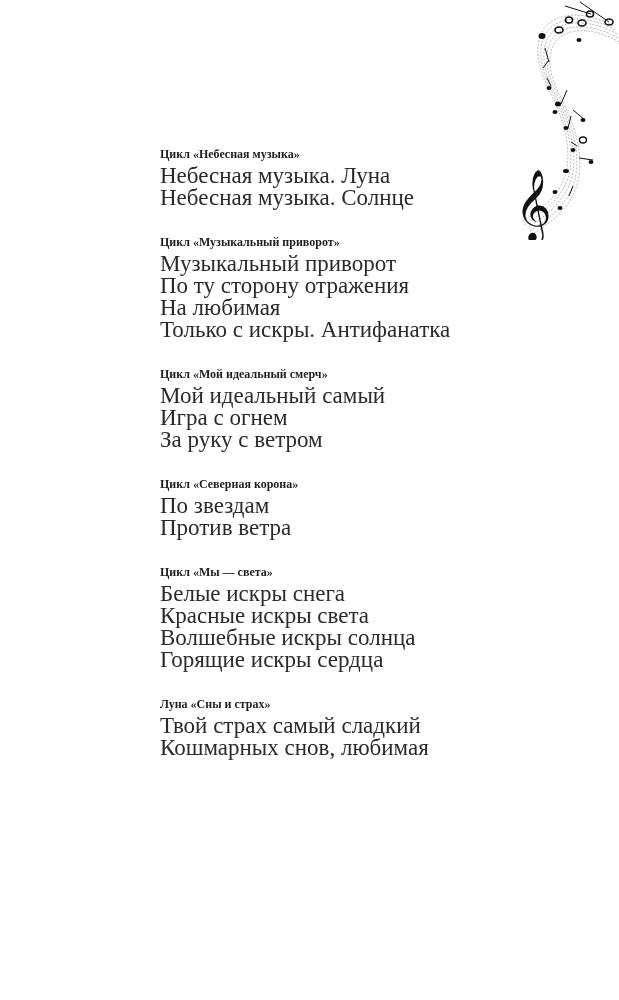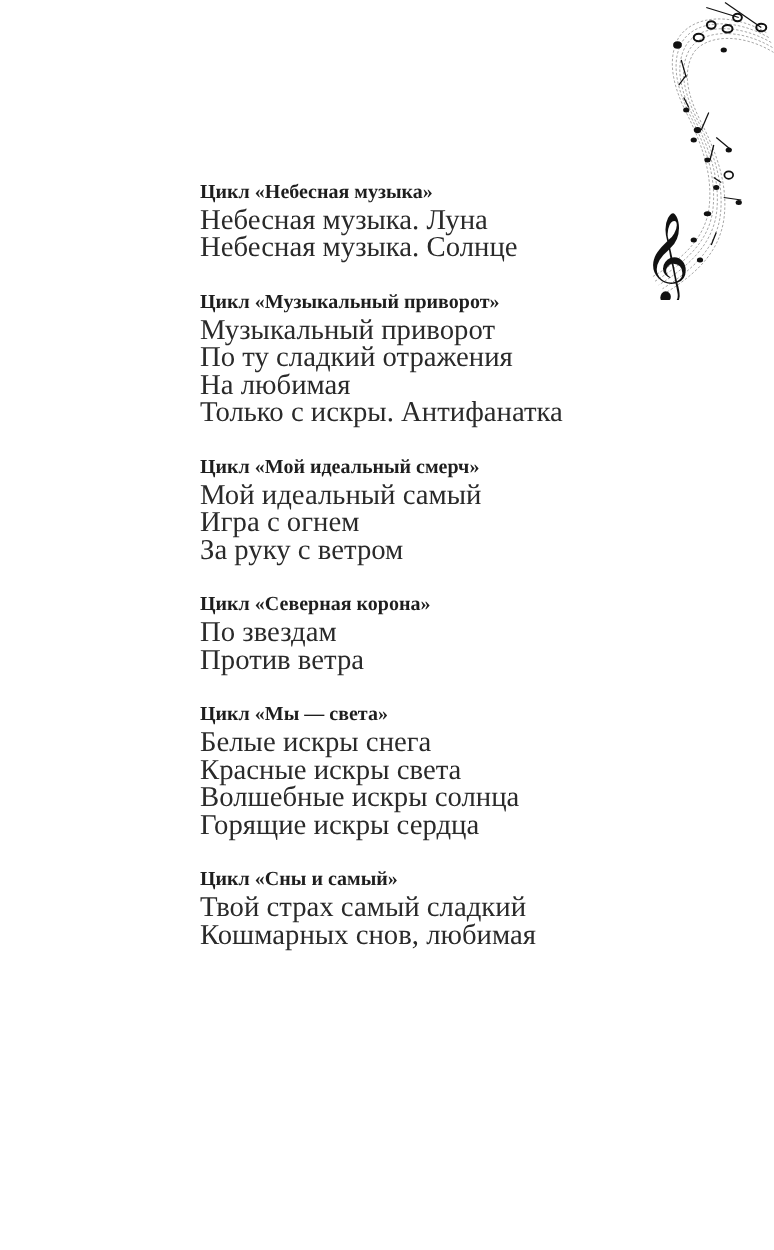--- a/index.html
+++ b/index.html
@@ -19,21 +19,21 @@
       position: absolute;
       left: 160px;
       top: 143px;
       width: 340px;
     }
     .cycle {
       margin-bottom: 22px;
     }
     .cycle-title {
       font-weight: bold;
-      font-size: 16px;
+      font-size: 12px;
       line-height: 22px;
       white-space: nowrap;
       color: #1e1e1e;
     }
     .cycle-item {
       font-size: 23px;
       line-height: 22px;
       white-space: nowrap;
       color: #2a2a2a;
     }
@@ -99,21 +99,21 @@
 
 <div class="page-content">
   <div class="cycle">
     <div class="cycle-title">Цикл «Небесная музыка»</div>
     <div class="cycle-item">Небесная музыка. Луна</div>
     <div class="cycle-item">Небесная музыка. Солнце</div>
   </div>
   <div class="cycle">
     <div class="cycle-title">Цикл «Музыкальный приворот»</div>
     <div class="cycle-item">Музыкальный приворот</div>
-    <div class="cycle-item">По ту сладкий отражения</div>
+    <div class="cycle-item">По ту сторону отражения</div>
     <div class="cycle-item">На любимая</div>
     <div class="cycle-item">Только с искры. Антифанатка</div>
   </div>
   <div class="cycle">
     <div class="cycle-title">Цикл «Мой идеальный смерч»</div>
     <div class="cycle-item">Мой идеальный самый</div>
     <div class="cycle-item">Игра с огнем</div>
     <div class="cycle-item">За руку с ветром</div>
   </div>
   <div class="cycle">
@@ -122,17 +122,17 @@
     <div class="cycle-item">Против ветра</div>
   </div>
   <div class="cycle">
     <div class="cycle-title">Цикл «Мы — света»</div>
     <div class="cycle-item">Белые искры снега</div>
     <div class="cycle-item">Красные искры света</div>
     <div class="cycle-item">Волшебные искры солнца</div>
     <div class="cycle-item">Горящие искры сердца</div>
   </div>
   <div class="cycle">
-    <div class="cycle-title">Цикл «Сны и самый»</div>
+    <div class="cycle-title">Луна «Сны и страх»</div>
     <div class="cycle-item">Твой страх самый сладкий</div>
     <div class="cycle-item">Кошмарных снов, любимая</div>
   </div>
 </div>
 
 </body></html>

